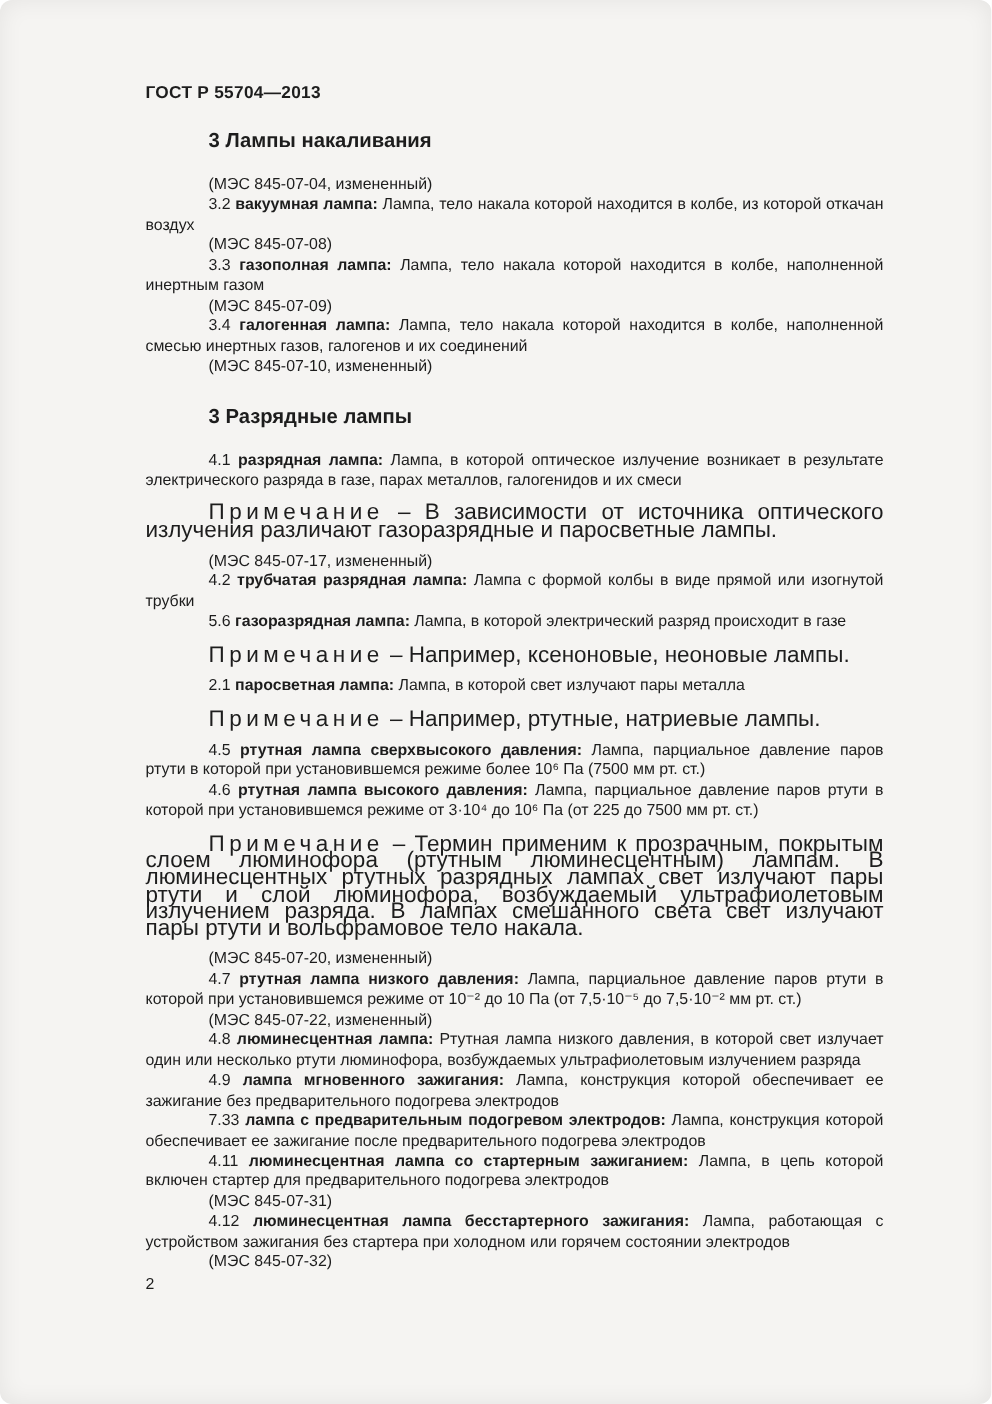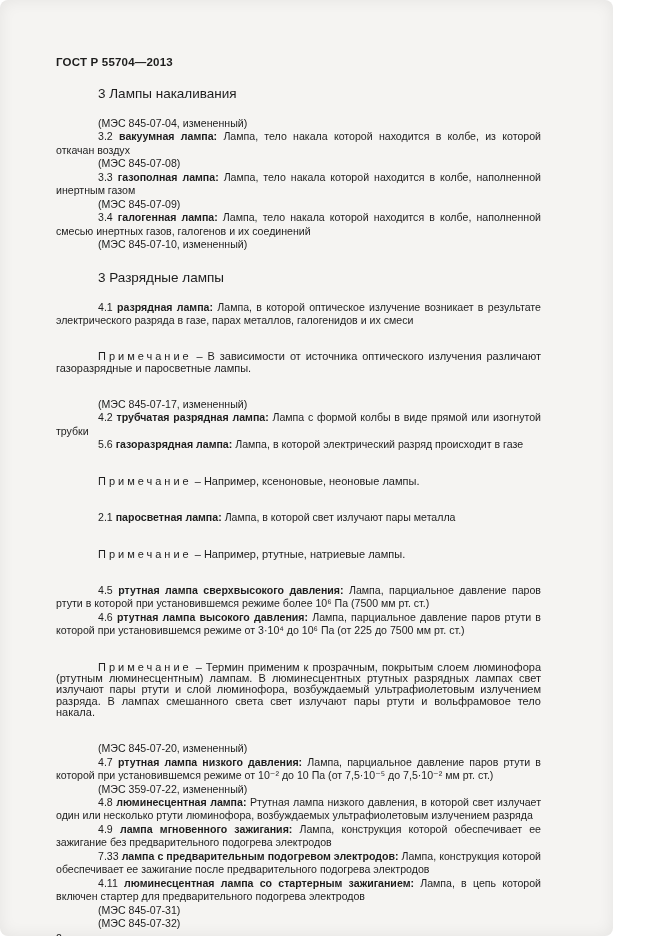--- a/index.html
+++ b/index.html
@@ -1,61 +1,61 @@
 <!DOCTYPE html>
 <html lang="ru"><head>
 <meta charset="utf-8">
 <style>
   html, body { margin: 0; padding: 0; background: #ffffff; }
   body { width: 661px; height: 936px; }
 
   .page {
     position: relative;
-    width: 613px;
+    width: 661px;
     height: 936px;
     box-sizing: border-box;
     background: #f5f4f2;
     border-radius: 8px;
     box-shadow: inset 0 0 16px rgba(0,0,0,0.07);
-    padding: 56px 72px 0 56px;
+    padding: 56px 72px 0 97px;
     font-family: "Liberation Sans", "DejaVu Sans", sans-serif;
     color: #1d1d1d;
     overflow: hidden;
   }
 
   .doc-header {
     font-size: 11.5px;
     font-weight: bold;
     letter-spacing: 0.2px;
   }
 
   .sec-title {
     font-size: 13.5px;
-    font-weight: normal;
+    font-weight: bold;
     margin: 18px 0 16px 0;
     text-indent: 42px;
   }
 
   p { margin: 0; }
 
   .def, .ref {
     font-size: 10.6px;
     line-height: 13.45px;
     text-align: justify;
     text-indent: 42px;
   }
 
   .term { font-weight: bold; }
 
   .note {
-    font-size: 11px;
+    font-size: 15px;
     line-height: 11.3px;
     text-align: justify;
     text-indent: 42px;
-    margin: 24px 0;
+    margin: 9px 0;
   }
   .note-label { letter-spacing: 3px; }
 
   .page-number {
     font-size: 10.6px;
     margin-top: 1px;
   }
 </style>
 </head>
 <body>
@@ -81,23 +81,24 @@
         <p class="def"><span class="num">4.2</span> <b class="term">трубчатая разрядная лампа:</b> <span>Лампа с формой колбы в виде прямой или изогнутой трубки</span></p>
         <p class="def"><span class="num">5.6</span> <b class="term">газоразрядная лампа:</b> <span>Лампа, в которой электрический разряд происходит в газе</span></p>
         <p class="note"><span class="note-label">Примечание</span> <span>– Например, ксеноновые, неоновые лампы.</span></p>
         <p class="def"><span class="num">2.1</span> <b class="term">паросветная лампа:</b> <span>Лампа, в которой свет излучают пары металла</span></p>
         <p class="note"><span class="note-label">Примечание</span> <span>– Например, ртутные, натриевые лампы.</span></p>
         <p class="def"><span class="num">4.5</span> <b class="term">ртутная лампа сверхвысокого давления:</b> <span>Лампа, парциальное давление паров ртути в которой при установившемся режиме более 10⁶ Па (7500 мм рт. ст.)</span></p>
         <p class="def"><span class="num">4.6</span> <b class="term">ртутная лампа высокого давления:</b> <span>Лампа, парциальное давление паров ртути в которой при установившемся режиме от 3·10⁴ до 10⁶ Па (от 225 до 7500 мм рт. ст.)</span></p>
         <p class="note"><span class="note-label">Примечание</span> <span>– Термин применим к прозрачным, покрытым слоем люминофора (ртутным люминесцентным) лампам. В люминесцентных ртутных разрядных лампах свет излучают пары ртути и слой люминофора, возбуждаемый ультрафиолетовым излучением разряда. В лампах смешанного света свет излучают пары ртути и вольфрамовое тело накала.</span></p>
         <p class="ref">(МЭС 845-07-20, измененный)</p>
         <p class="def"><span class="num">4.7</span> <b class="term">ртутная лампа низкого давления:</b> <span>Лампа, парциальное давление паров ртути в которой при установившемся режиме от 10⁻² до 10 Па (от 7,5·10⁻⁵ до 7,5·10⁻² мм рт. ст.)</span></p>
-        <p class="ref">(МЭС 359-07-22, измененный)</p>
+        <p class="ref">(МЭС 845-07-22, измененный)</p>
         <p class="def"><span class="num">4.8</span> <b class="term">люминесцентная лампа:</b> <span>Ртутная лампа низкого давления, в которой свет излучает один или несколько ртути люминофора, возбуждаемых ультрафиолетовым излучением разряда</span></p>
         <p class="def"><span class="num">4.9</span> <b class="term">лампа мгновенного зажигания:</b> <span>Лампа, конструкция которой обеспечивает ее зажигание без предварительного подогрева электродов</span></p>
         <p class="def"><span class="num">7.33</span> <b class="term">лампа с предварительным подогревом электродов:</b> <span>Лампа, конструкция которой обеспечивает ее зажигание после предварительного подогрева электродов</span></p>
         <p class="def"><span class="num">4.11</span> <b class="term">люминесцентная лампа со стартерным зажиганием:</b> <span>Лампа, в цепь которой включен стартер для предварительного подогрева электродов</span></p>
         <p class="ref">(МЭС 845-07-31)</p>
+        <p class="def"><span class="num">4.12</span> <b class="term">люминесцентная лампа бесстартерного зажигания:</b> <span>Лампа, работающая с устройством зажигания без стартера при холодном или горячем состоянии электродов</span></p>
         <p class="ref">(МЭС 845-07-32)</p>
       </section>
     </main>
   <div class="page-number">2</div>
 </div>
 
 </body></html>

